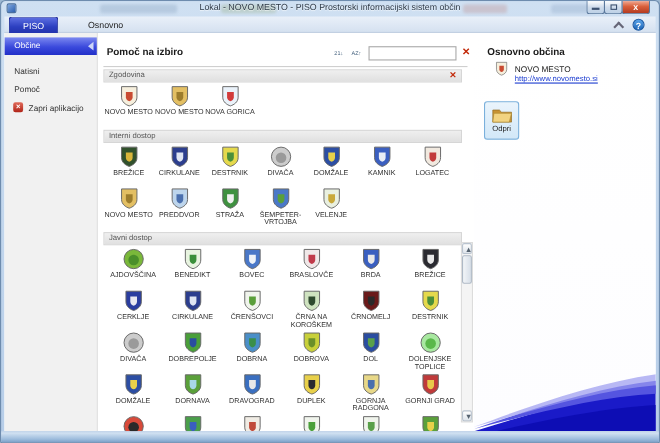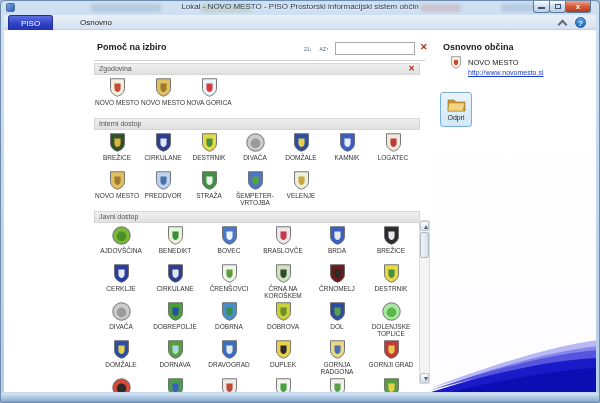--- a/index.html
+++ b/index.html
@@ -124,20 +124,32 @@
           <span class="glyph-max"></span>
         </span>
       <span class="winbtn close">
           <span class="glyph-x">x</span>
         </span>
     </span>
   </div>
 
   <div id="content">
 
+    <div id="sidebar">
+      <div class="side-item" id="side-obcine">
+        <span>Občine</span>
+        <span class="notch"></span>
+      </div>
+      <div class="side-item" id="side-natisni">Natisni</div>
+      <div class="side-item" id="side-pomoc">Pomoč</div>
+      <div class="side-item" id="side-zapri">
+        <span id="zapri-icon">×</span>
+        <span>Zapri aplikacijo</span>
+      </div>
+    </div>
 
     <div id="mainpanel">
       <div id="main-title">Pomoč na izbiro</div>
       <span class="sort-btn" id="sort-desc">21↓</span>
       <span class="sort-btn" id="sort-asc">AZ↑</span>
       <input id="search-input" value="" style="">
       <span id="clear-filter">✕</span>
       <div id="header-sep"></div>
       <div id="sections-root">
           <div class="section-bar">

